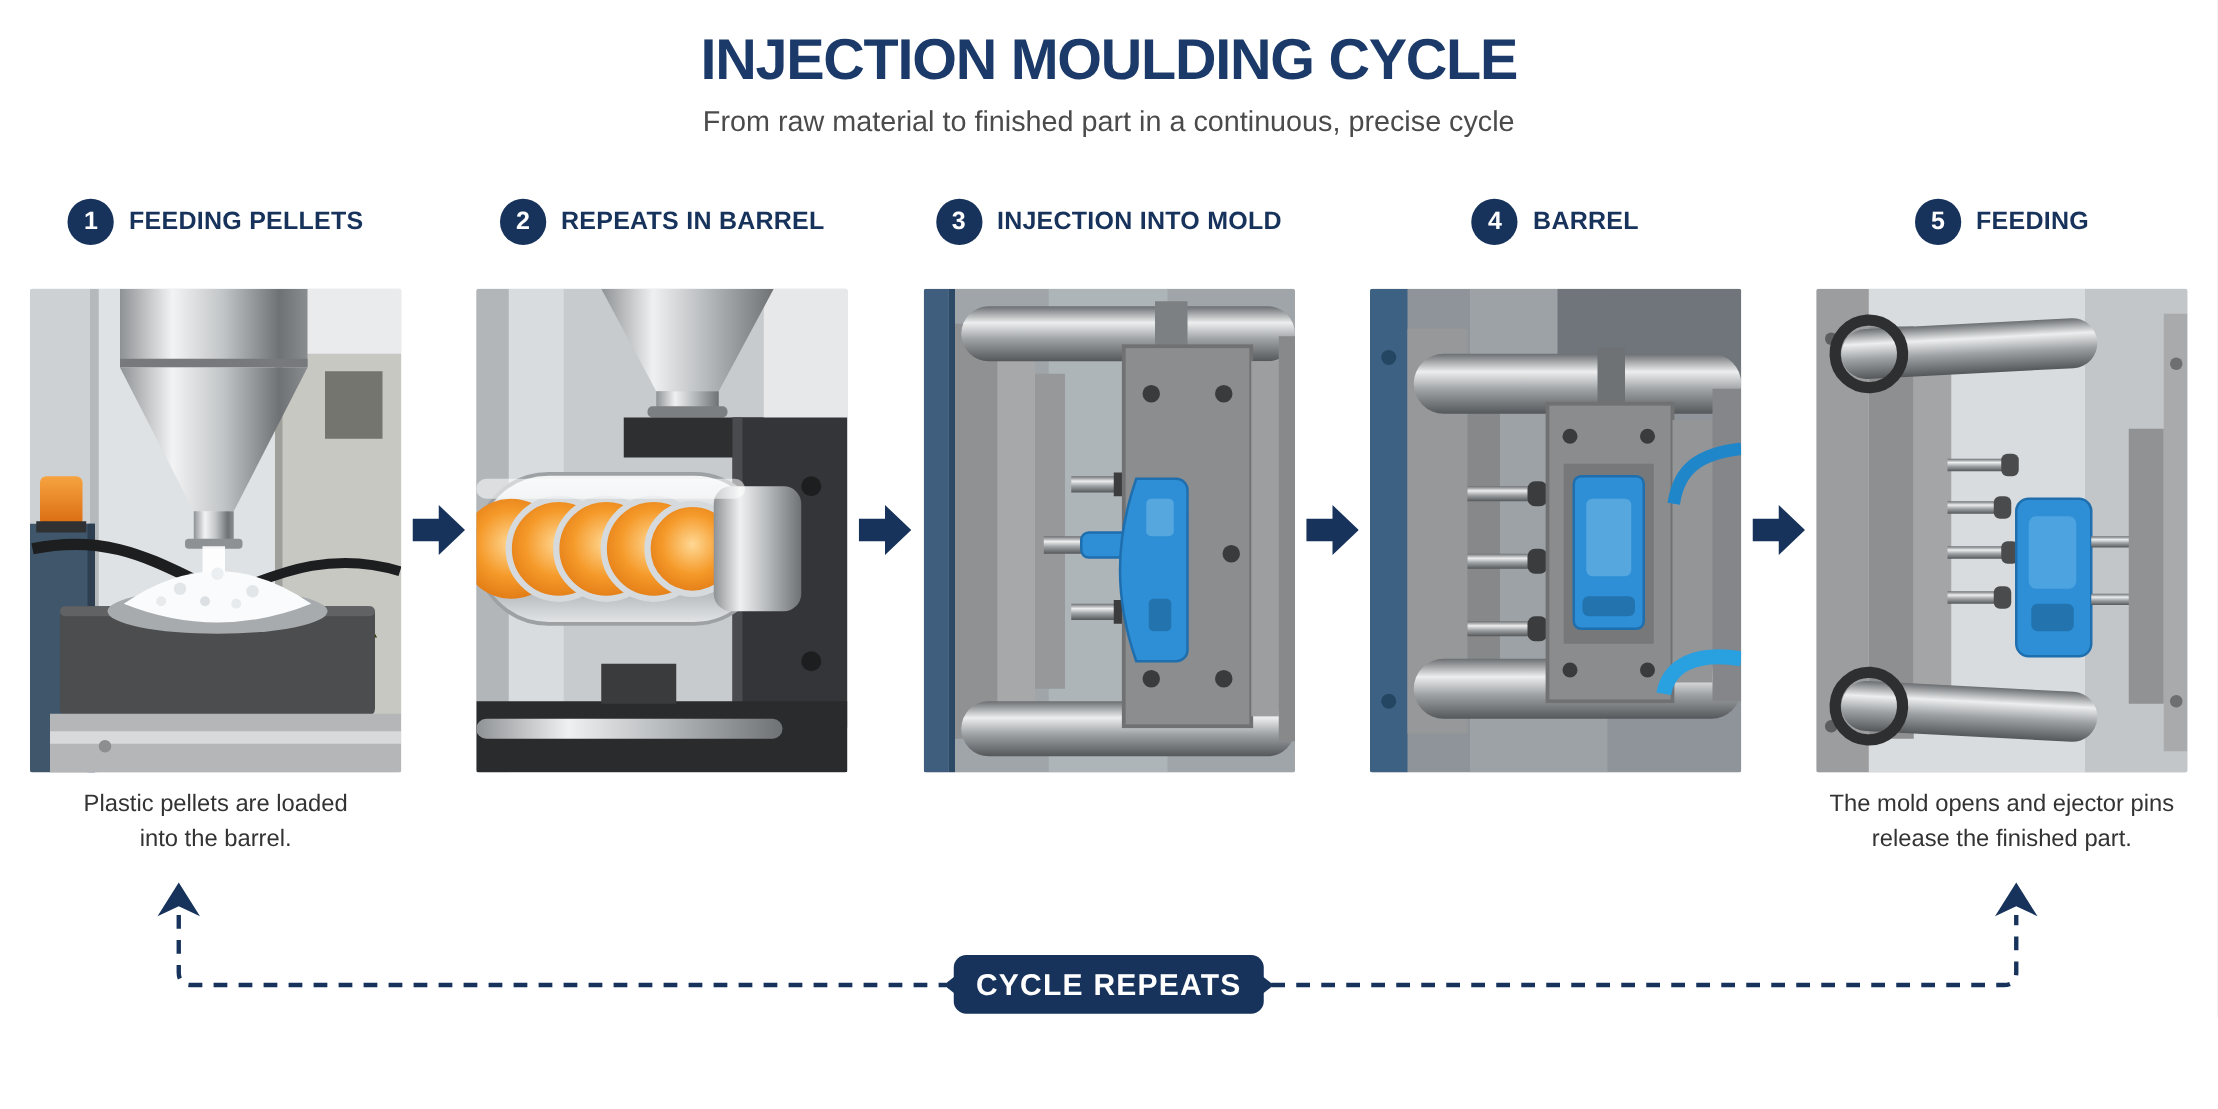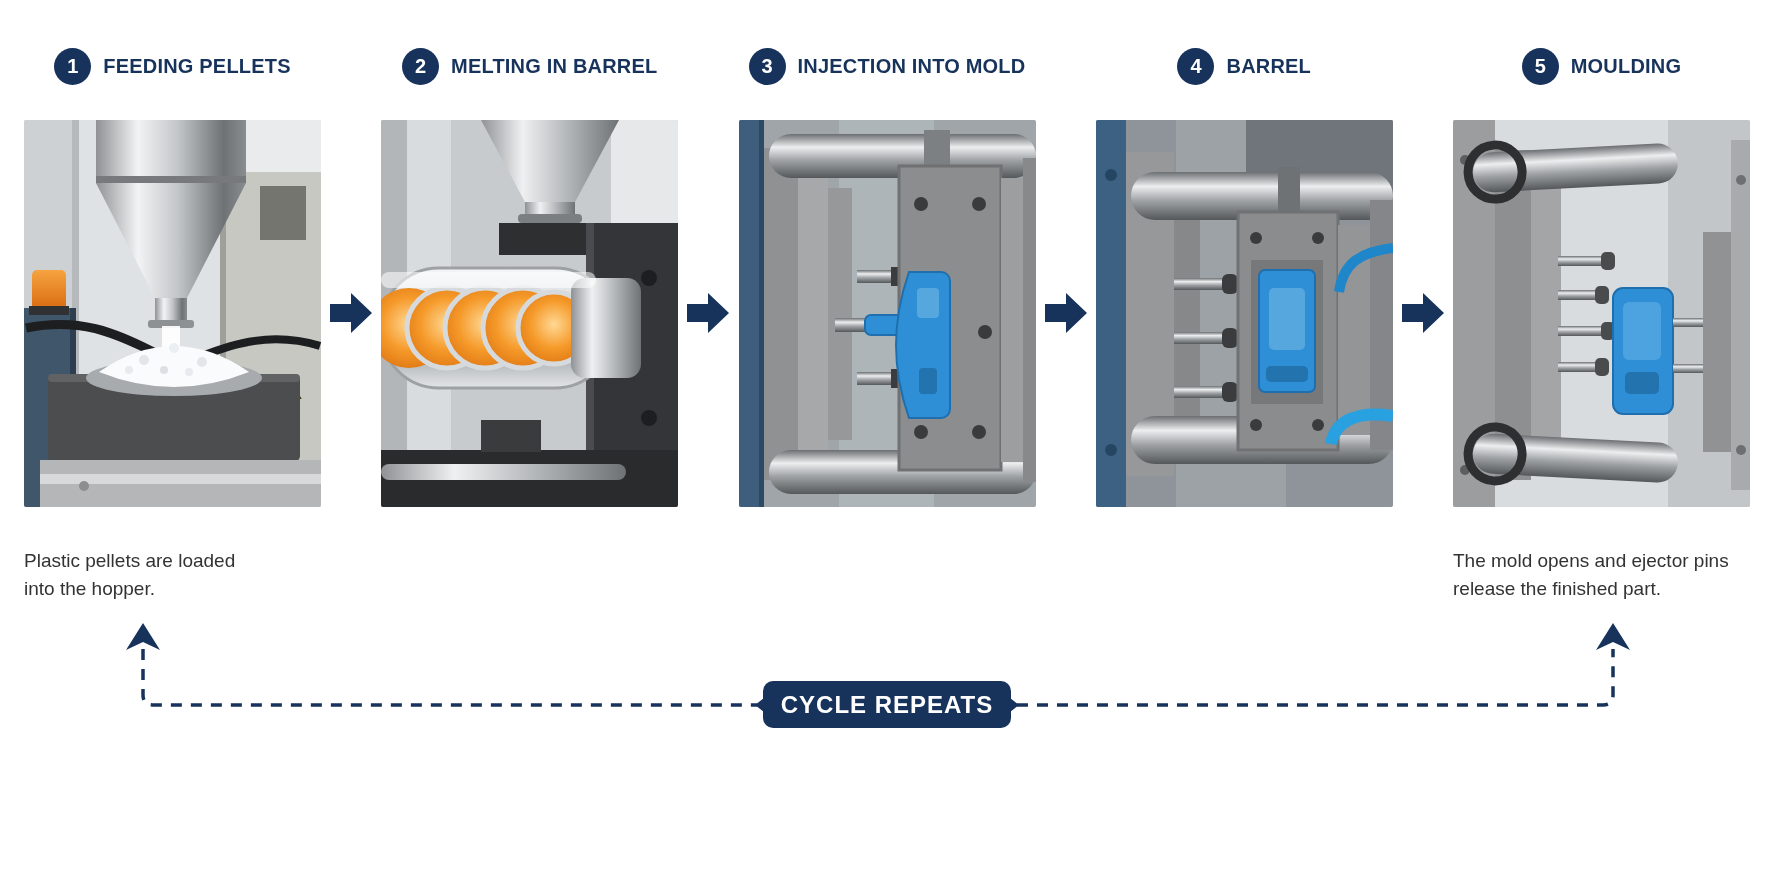--- a/index.html
+++ b/index.html
@@ -49,21 +49,21 @@
   .step-label{
     font-size:20px;font-weight:700;color:var(--navy);
     letter-spacing:.2px; white-space:nowrap;text-align:right;
   }
   .photo{
     width:297px;height:387px;border-radius:2px;overflow:hidden;
     background:#d8dadc;
   }
   .photo svg{display:block;width:100%;height:100%;}
   .caption{
-    margin-top:40px; 
+    margin-top:12px; text-align:center;
     font-size:19px; line-height:28px; color:var(--caption-gray);
   }
   .flow-arrow{
     width:46px; flex:0 0 auto;
     display:flex; justify-content:center;
     margin-top:244px;
   }
   
   .cycle-loop{ margin-top:14px; }
   .cycle-loop svg{display:block;}
@@ -71,20 +71,24 @@
     font-family:"Liberation Sans", sans-serif;
     font-size:24px;font-weight:700;letter-spacing:1px;
     fill:#fff;
   }
 </style>
 </head>
 <body>
 
 <div class="page">
 
+  <div class="hero">
+    <h1>INJECTION MOULDING CYCLE</h1>
+    <p>From raw material to finished part in a continuous, precise cycle</p>
+  </div>
 
   <div class="steps-row">
 
     <section class="step">
       <div class="step-header">
         <span class="badge">1</span>
         <span class="step-label">FEEDING PELLETS</span>
       </div>
       <div class="photo" aria-label="Stainless steel hopper pouring white plastic pellets onto machine with blue cabinet and orange beacon">
         <svg viewBox="0 0 297 387">
@@ -131,34 +135,34 @@
           <circle cx="120" cy="240" r="5" fill="#e3e6e9"></circle>
             <circle cx="150" cy="228" r="5" fill="#eceff1"></circle>
           <circle cx="178" cy="242" r="5" fill="#e3e6e9"></circle>
             <circle cx="140" cy="250" r="4" fill="#dde0e3"></circle>
           <circle cx="165" cy="252" r="4" fill="#e8ebee"></circle>
             <circle cx="105" cy="250" r="4" fill="#e8ebee"></circle>
         </svg>
       </div>
       <p class="caption">
         <span>Plastic pellets are loaded</span><br>
-        <span>into the hopper.</span>
+        <span>into the barrel.</span>
       </p>
     </section>
 
     <div class="flow-arrow">
       <svg width="42" height="46" viewBox="0 0 42 46">
           <polygon points="0,14 21,14 21,3 42,23 21,43 21,32 0,32" fill="#17335B"></polygon>
         </svg>
     </div>
 
     <section class="step">
       <div class="step-header">
         <span class="badge">2</span>
-        <span class="step-label">MELTING IN BARREL</span>
+        <span class="step-label">REPEATS IN BARREL</span>
       </div>
       <div class="photo" aria-label="Transparent heated barrel with glowing orange screw melting plastic below steel hopper">
         <svg viewBox="0 0 297 387">
           <defs>
             <linearGradient id="g2s" x1="0" y1="0" x2="1" y2="0">
               <stop offset="0" stop-color="#8f9295"></stop>
                 <stop offset=".3" stop-color="#eff0f1"></stop>
               <stop offset=".6" stop-color="#b9bcbf"></stop>
                 <stop offset="1" stop-color="#6f7275"></stop>
             </linearGradient>
@@ -310,21 +314,21 @@
 
     <div class="flow-arrow">
       <svg width="42" height="46" viewBox="0 0 42 46">
           <polygon points="0,14 21,14 21,3 42,23 21,43 21,32 0,32" fill="#17335B"></polygon>
         </svg>
     </div>
 
     <section class="step">
       <div class="step-header">
         <span class="badge">5</span>
-        <span class="step-label">MOULDING</span>
+        <span class="step-label">FEEDING</span>
       </div>
       <div class="photo" aria-label="Open mold with ejector pins pushing out finished blue plastic part">
         <svg viewBox="0 0 297 387">
           <defs>
             <linearGradient id="g5h" x1="0" y1="0" x2="0" y2="1">
               <stop offset="0" stop-color="#6c6f72"></stop>
                 <stop offset=".3" stop-color="#eceeef"></stop>
               <stop offset=".6" stop-color="#9fa2a5"></stop>
                 <stop offset="1" stop-color="#55585b"></stop>
             </linearGradient>

